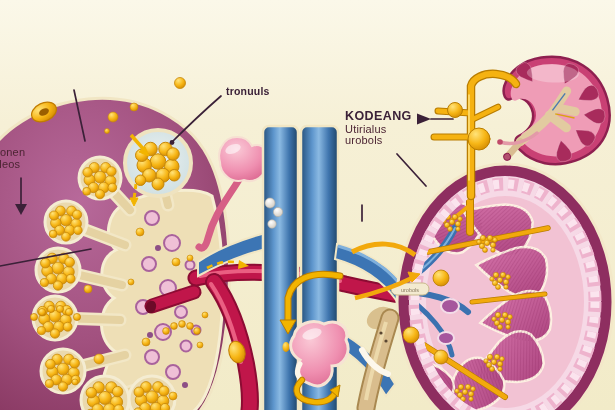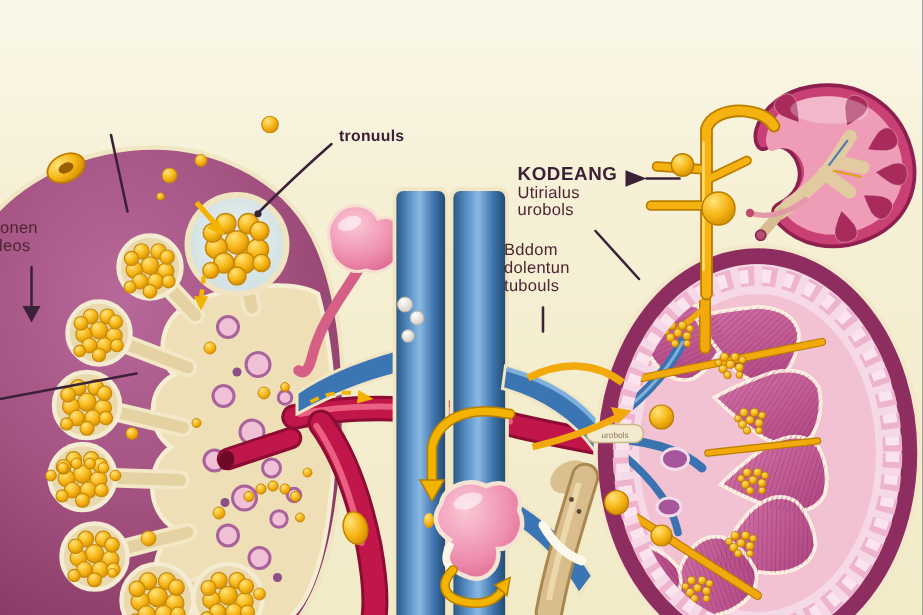--- a/index.html
+++ b/index.html
@@ -443,23 +443,18 @@
 <div class="label" id="lbl-renal">
   <div class="t2">tronuuls</div>
 </div>
 
 <div class="label" id="lbl-kodeang">
   <div class="t1">KODEANG</div>
   <div class="t3">Utirialus</div>
   <div class="t3">urobols</div>
 </div>
 
-<div class="label" id="lbl-tubules">
-  <div class="t3">Bddom</div>
-  <div class="t3">dolentun</div>
-  <div class="t3">tubouls</div>
-</div>
 
 <div class="label" id="lbl-left-cut">
   <div class="t3">alonen</div>
   <div class="t3">icleos</div>
 </div>
 </div>
 
 </body></html>

